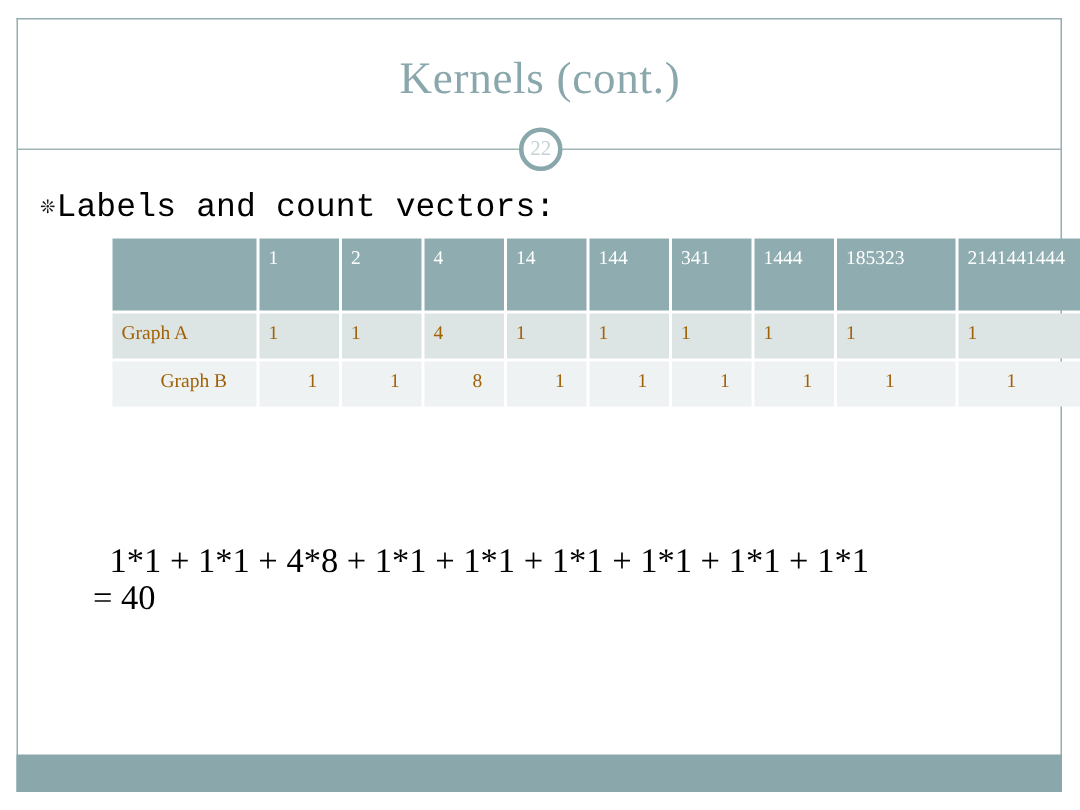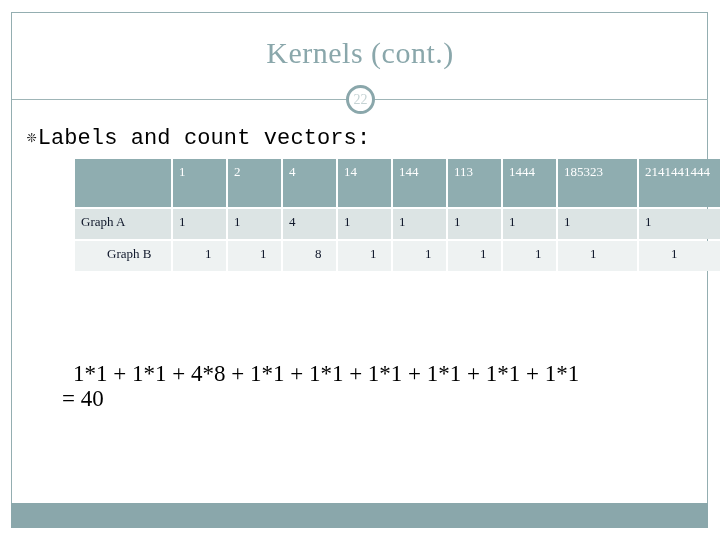--- a/index.html
+++ b/index.html
@@ -137,21 +137,21 @@
     line-height: 1.25;
     word-wrap: break-word;
     overflow-wrap: break-word;
   }
   .vec-table thead th {
     background: #8fadb0;
     color: #ffffff;
     height: 38px;
   }
   .vec-table tbody td {
-    color: #0f172a;
+    color: #a16207;
     height: 20px;
     margin-left: 14px;
   }
   .vec-table tbody tr.row-a td { background: #dce4e4; }
   .vec-table tbody tr.row-b td { background: #eef2f2; padding-left: 32px; }
   .col-label { width: 90px; }
   .col-num   { width: 47px; }
   .col-wide1 { width: 73px; }
   .col-wide2 { width: 105px; }
 
@@ -184,21 +184,21 @@
 
   <table class="vec-table">
     <thead>
       <tr>
         <th class="col-label"></th>
         <th class="col-num">1</th>
         <th class="col-num">2</th>
         <th class="col-num">4</th>
         <th class="col-num">14</th>
         <th class="col-num">144</th>
-        <th class="col-num">113</th>
+        <th class="col-num">341</th>
         <th class="col-num">1444</th>
         <th class="col-wide1">185323</th>
         <th class="col-wide2">2141441444</th>
       </tr>
     </thead>
     <tbody>
       <tr class="row-a">
         <td class="col-label">Graph A</td>
         <td class="col-num">1</td>
         <td class="col-num">1</td>

